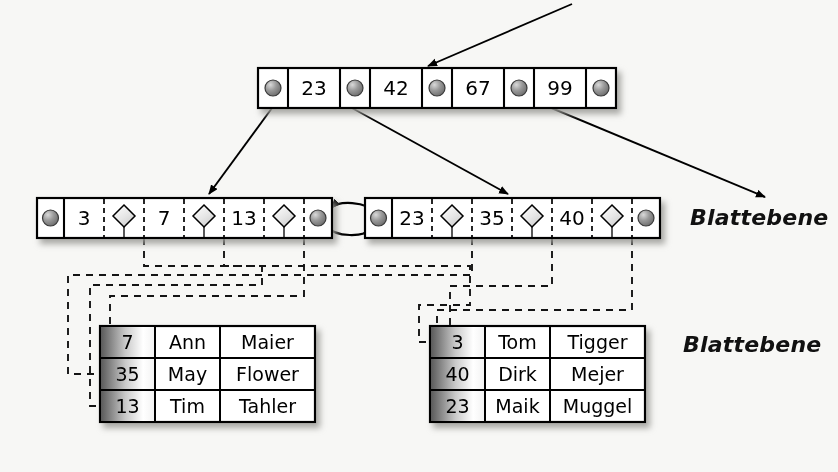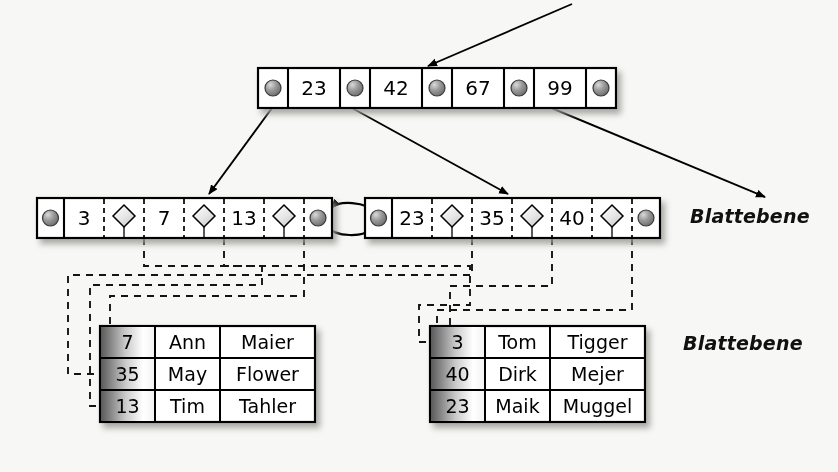--- a/index.html
+++ b/index.html
@@ -9,21 +9,21 @@
     font-family:"DejaVu Sans","Liberation Sans",sans-serif;
     overflow:hidden;position:relative;
   }
   #stage{position:absolute;left:0;top:0;width:668px;height:472px;}
   svg.layer{position:absolute;left:0;top:0;width:838px;height:472px;overflow:visible;}
   #svg-lines{z-index:1;}
   #svg-nodes{z-index:2;}
   .lbl{
     position:absolute;z-index:3;
     font-style:italic;font-weight:600;
-    font-size:19px;color:#111;
+    font-size:22px;color:#111;
     font-family:"DejaVu Sans","Liberation Sans",sans-serif;
     letter-spacing:0.2px;white-space:nowrap;
   }
   text{font-family:"DejaVu Sans","Liberation Sans",sans-serif;}
 </style>
 </head>
 <body>
 
 <div id="stage">
 

